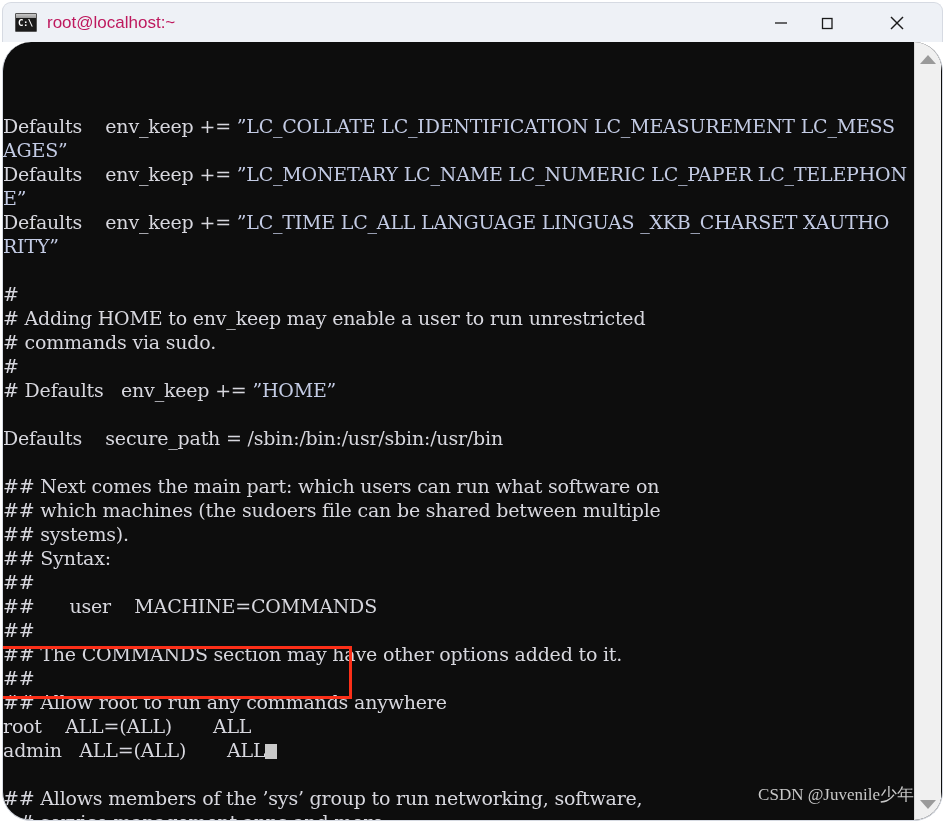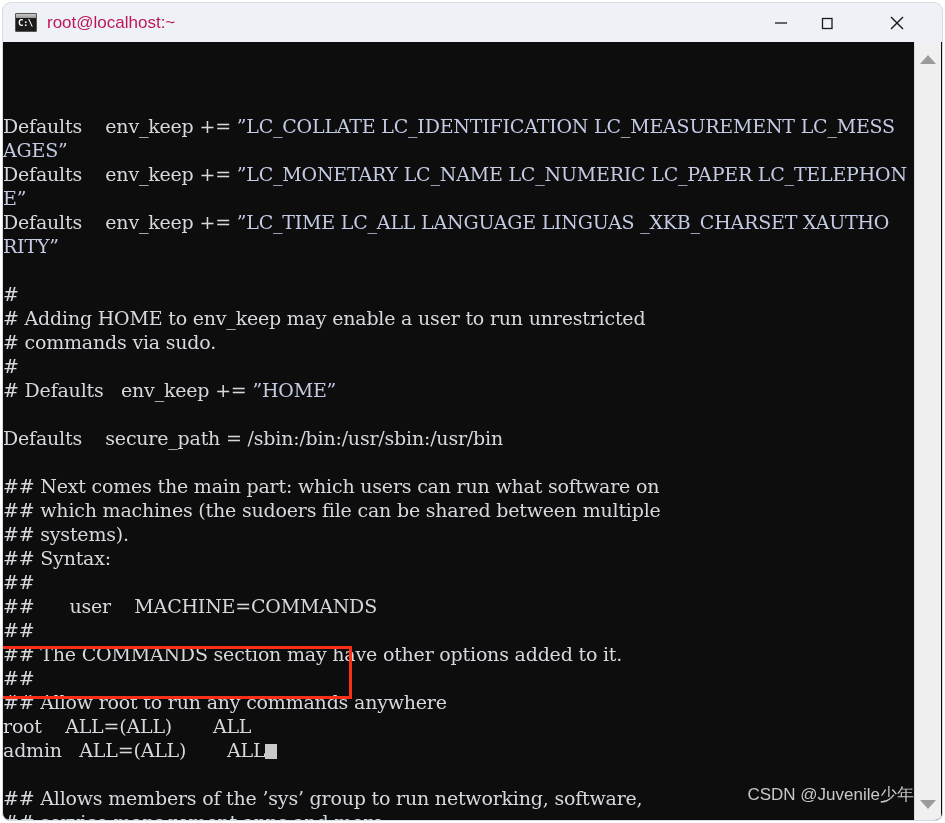--- a/index.html
+++ b/index.html
@@ -97,20 +97,21 @@
     width: 941px;
     height: 779px;
     background: #0d0d0d;
     box-sizing: border-box;
     overflow: hidden;
     border-left: 1px solid #d6dae2;
     border-right: 1px solid #d6dae2;
     border-bottom: 1px solid #d6dae2;
     border-bottom-left-radius: 8px;
     border-bottom-right-radius: 8px;
+    border-radius: 29px;
   }
   #screen {
     position: absolute;
     left: 0; top: 0;
     width: 912px;
     height: 779px;
     overflow: hidden;
     font-family: "DejaVu Serif", "Liberation Serif", serif;
     font-size: 19px;
     line-height: 24px;
@@ -145,21 +146,21 @@
     pointer-events: none;
   }
 
   
   #watermark {
     position: absolute;
     right: 28px;
     bottom: 14px;
     color: #c8c8c8;
     font-size: 17px;
-    font-family: Liberation Sans, sans-serif;
+    font-family: Liberation Serif, serif;
     white-space: nowrap;
   }
 
   
   #scrollbar {
     position: absolute;
     right: 1px;
     top: 0px;
     width: 27px;
     height: 779px;

